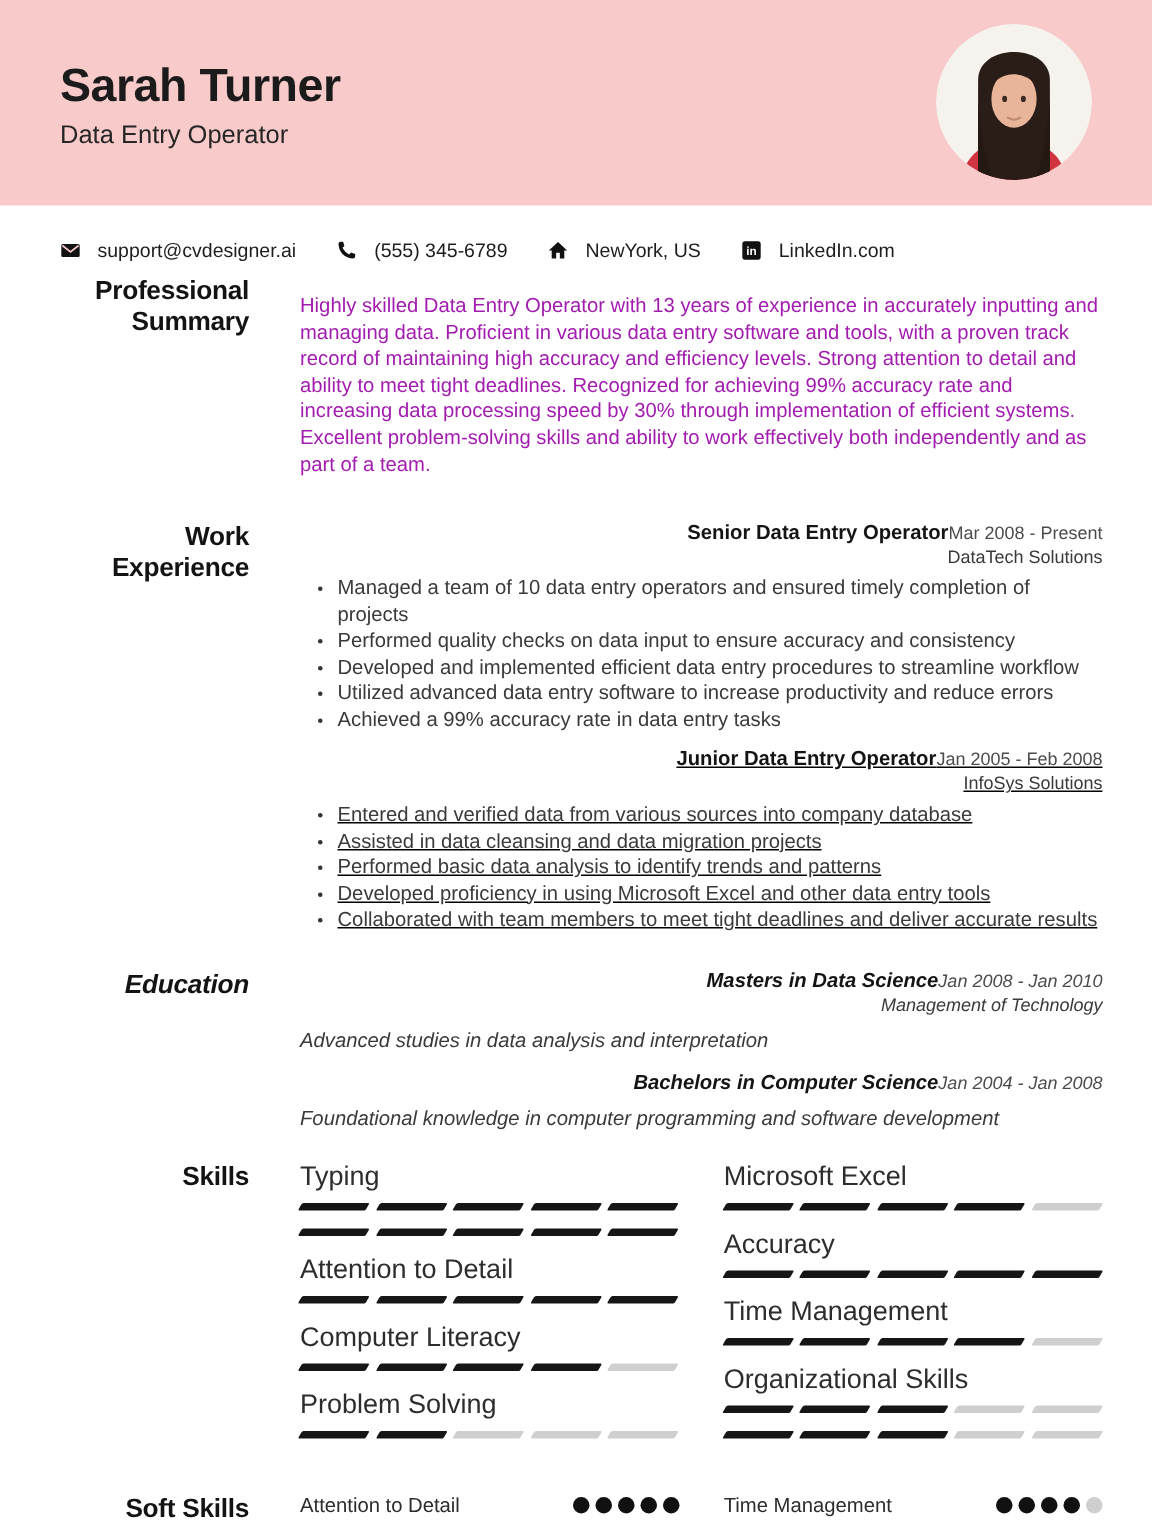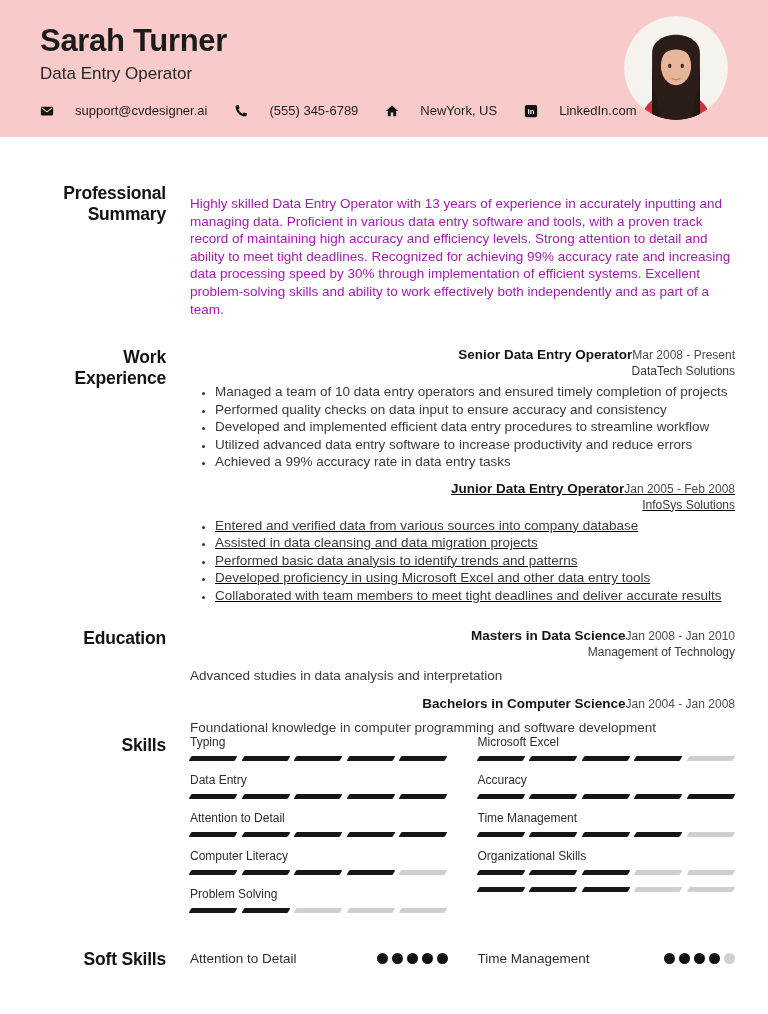--- a/index.html
+++ b/index.html
@@ -4,69 +4,69 @@
 <style>
   html,body{margin:0;padding:0;background:#fff;}
   .page{
     width:768px;height:1014px;overflow:hidden;position:relative;
     background:#fff;font-family:"Liberation Sans",sans-serif;
     -webkit-font-smoothing:antialiased;
   }
   
   .header{
     position:relative;box-sizing:border-box;
-    height:137px;padding:24px 40px 0 40px;
+    height:137px;padding:40px 40px 0 40px;
     background:var(--header-bg,#f9caca);
   }
   .name{
     margin:0;font-size:31px;font-weight:700;color:#1b1b1b;
     letter-spacing:-0.3px;line-height:34px;
   }
   .person-title{font-size:17px;color:#262626;margin-top:6px;}
   .contacts{
     display:flex;align-items:center;gap:27px;margin-top:19px;
     font-size:13px;color:#1d1d1d;
   }
-  .contact{display:flex;align-items:center;gap:21px;white-space:nowrap;}
+  .contact{display:flex;align-items:center;gap:11px;white-space:nowrap;margin-top:40px;}
   .contact svg{width:14px;height:14px;display:block;}
   .photo{
     position:absolute;top:16px;right:40px;width:104px;height:104px;
     border-radius:50%;overflow:hidden;
   }
   .photo svg{width:100%;height:100%;display:block;}
   
   main{padding:46px 33px 0 40px;}
-  .section{display:grid;grid-template-columns:126px 1fr;column-gap:24px;}
+  .section{display:grid;grid-template-columns:126px 1fr;column-gap:34px;}
   .section-label{
     text-align:right;font-weight:700;font-size:17.5px;line-height:21px;
     color:#131313;letter-spacing:-0.2px;
   }
   .body-text{font-size:13.5px;line-height:17.6px;color:#a21caf;margin-top:12px;}
   .sec-summary{margin-bottom:29px;}
   .sec-work{margin-bottom:24px;}
-  .sec-education{}
+  .sec-education{margin-bottom:21px;font-style:italic;}
   .sec-skills{margin-bottom:24px;}
   
   .job + .job{margin-top:10px;text-decoration:underline;}
   .job-head,.edu-head{display:flex;justify-content:flex-end;align-items:baseline;}
   .job-title-text,.degree-title{font-weight:700;font-size:13.5px;color:#141414;}
   .date-text{font-size:12px;color:#4c4c4c;}
   .company,.school{font-size:12px;color:#3a3a3a;margin-top:2px;text-align:right;}
   ul.bullets{margin:5px 0 0 0;padding-left:25px;list-style:disc;}
   ul.bullets li{
     font-size:13.5px;line-height:17.5px;color:#3a3a3a;
   }
   ul.bullets li::marker{color:#333;font-size:11px;}
   
   .edu + .edu{margin-top:13px;}
   .edu-desc{font-size:13.5px;color:#3a3a3a;margin-top:9px;}
   
   .skills-grid{display:grid;grid-template-columns:1fr 1fr;column-gap:30px;}
   .skill{margin-bottom:12px;}
-  .skill-name{font-size:12px;color:#2d2d2d;}
+  .skill-name{font-size:18px;color:#2d2d2d;}
   .bar{display:flex;gap:7px;margin-top:7px;padding-right:2px;}
   .seg{flex:1;height:5px;transform:skewX(-30deg);border-radius:1px;
        background:var(--bar-filled,#161616);}
   .seg.empty{background:var(--bar-empty,#cfcfcf);}
   
   .softskills-grid{display:grid;grid-template-columns:1fr 1fr;column-gap:30px;}
   .soft-skill{display:flex;justify-content:space-between;align-items:center;height:18px;}
   .soft-name{font-size:13.5px;color:#2d2d2d;}
   .dots{display:flex;gap:4px;}
   .dot{width:11px;height:11px;border-radius:50%;background:var(--dot-filled,#111);}
@@ -211,21 +211,20 @@
               <div class="skill-name">Typing</div>
               <div class="bar">
                 <span class="seg"></span>
                 <span class="seg"></span>
                 <span class="seg"></span>
                 <span class="seg"></span>
                 <span class="seg"></span>
               </div>
             </div>
             <div class="skill">
-              <div class="skill-name">Data Entry</div>
               <div class="bar">
                 <span class="seg"></span>
                 <span class="seg"></span>
                 <span class="seg"></span>
                 <span class="seg"></span>
                 <span class="seg"></span>
               </div>
             </div>
             <div class="skill">
               <div class="skill-name">Attention to Detail</div>

